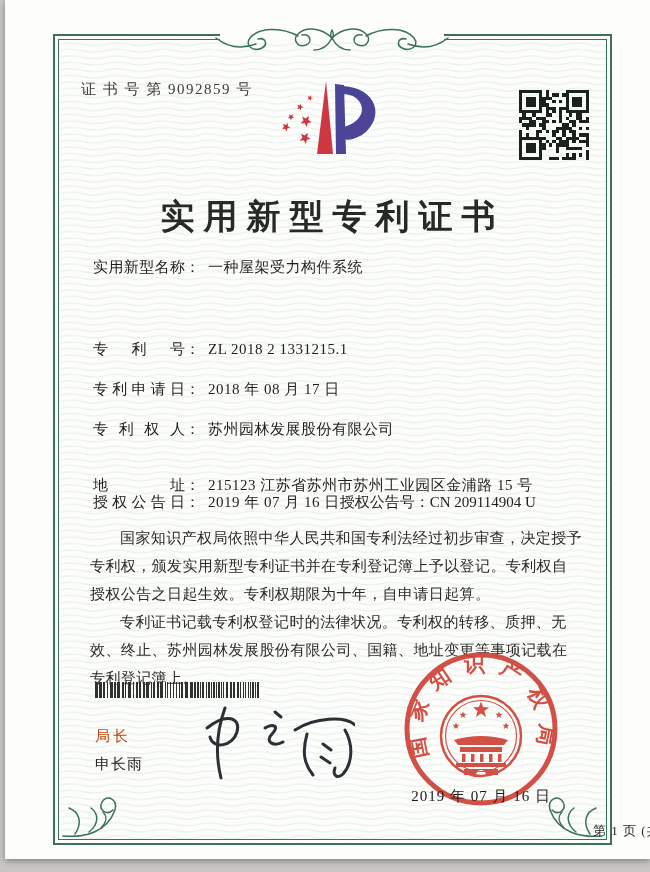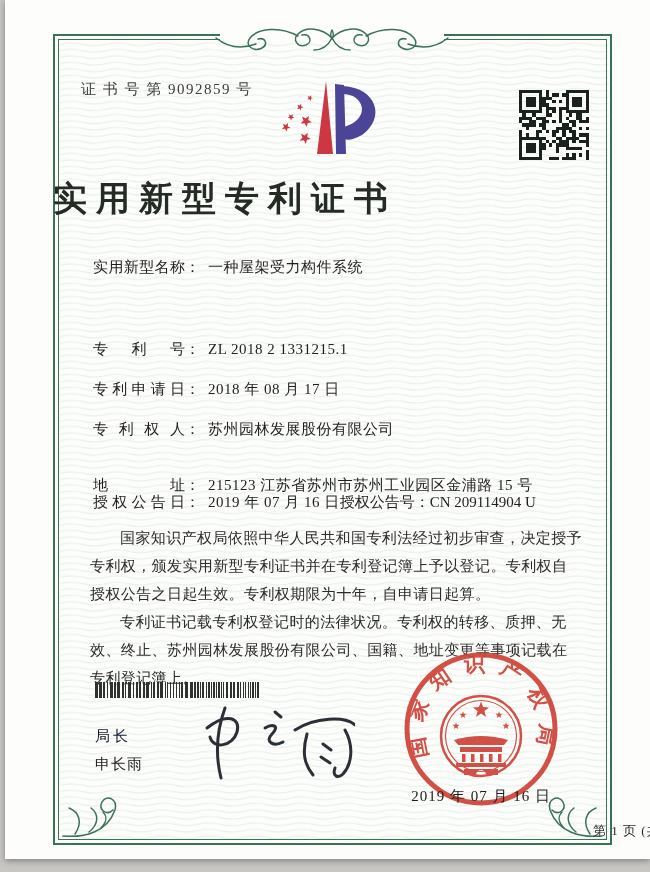--- a/index.html
+++ b/index.html
@@ -24,37 +24,37 @@
   .frame-inner{
     position:absolute;left:3px;top:3px;right:3px;bottom:3px;
     border:1px solid var(--green);
   }
   .waves{position:absolute;left:5px;top:5px;right:5px;bottom:5px;opacity:.55;}
   .abs{position:absolute;}
   .cert-no{
     left:76px;top:80px;font-size:15px;color:#3c3c3a;letter-spacing:1.5px;
   }
   .title{
-    left:48px;top:176px;width:559px;text-align:left;
+    left:48px;top:194px;width:559px;text-align:center;
     font-size:34px;font-weight:bold;color:#242a24;letter-spacing:9px;
   }
   .field-row{left:88px;width:500px;font-size:15px;color:#201f1d;white-space:nowrap;}
   .flabel{
     display:inline-block;width:92px;text-align:justify;text-align-last:justify;
     vertical-align:top;
   }
   .colon{display:inline-block;}
   .fvalue{margin-left:8px;letter-spacing:.5px;text-align:right;}
   .grant-right{}
   .paras{
     left:85px;top:524px;width:492px;font-size:15px;color:#2b2a27;
     line-height:28px;letter-spacing:.4px;
   }
   .paras p{text-indent:2em;}
-  .director-title{left:90px;top:727px;font-size:15px;color:#0f172a;letter-spacing:3px;}
+  .director-title{left:90px;top:727px;font-size:15px;color:#c2410c;letter-spacing:3px;}
   .director-name{left:90px;top:755px;font-size:15px;color:#23221f;letter-spacing:1px;}
   .seal-date{
     left:398px;top:787px;width:156px;text-align:center;
     font-size:15px;color:#1d1c1a;letter-spacing:1px;
   }
   .footer{
     left:48px;top:822px;width:643px;text-align:right;
     font-size:13px;color:#2a2a27;letter-spacing:1px;
   }
   .orn path{fill:none;stroke:var(--green);stroke-width:1.5;stroke-linecap:round;}

